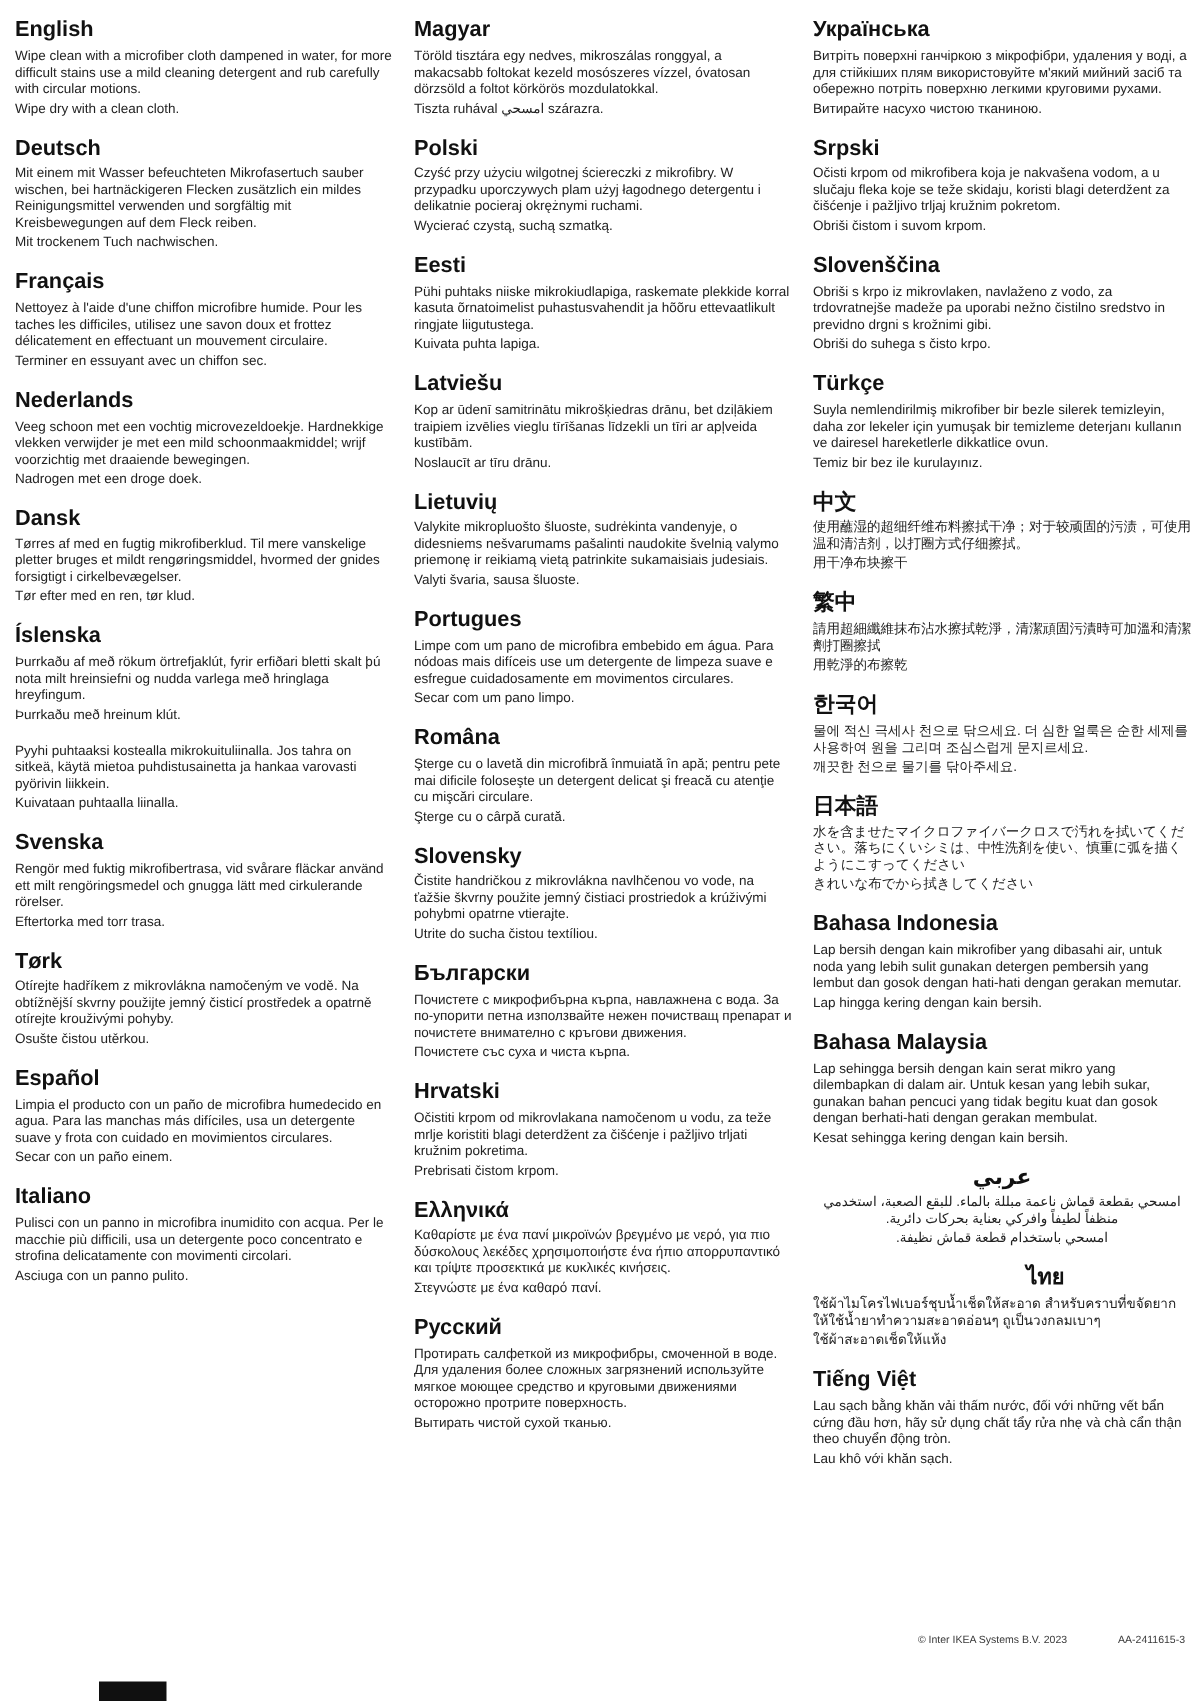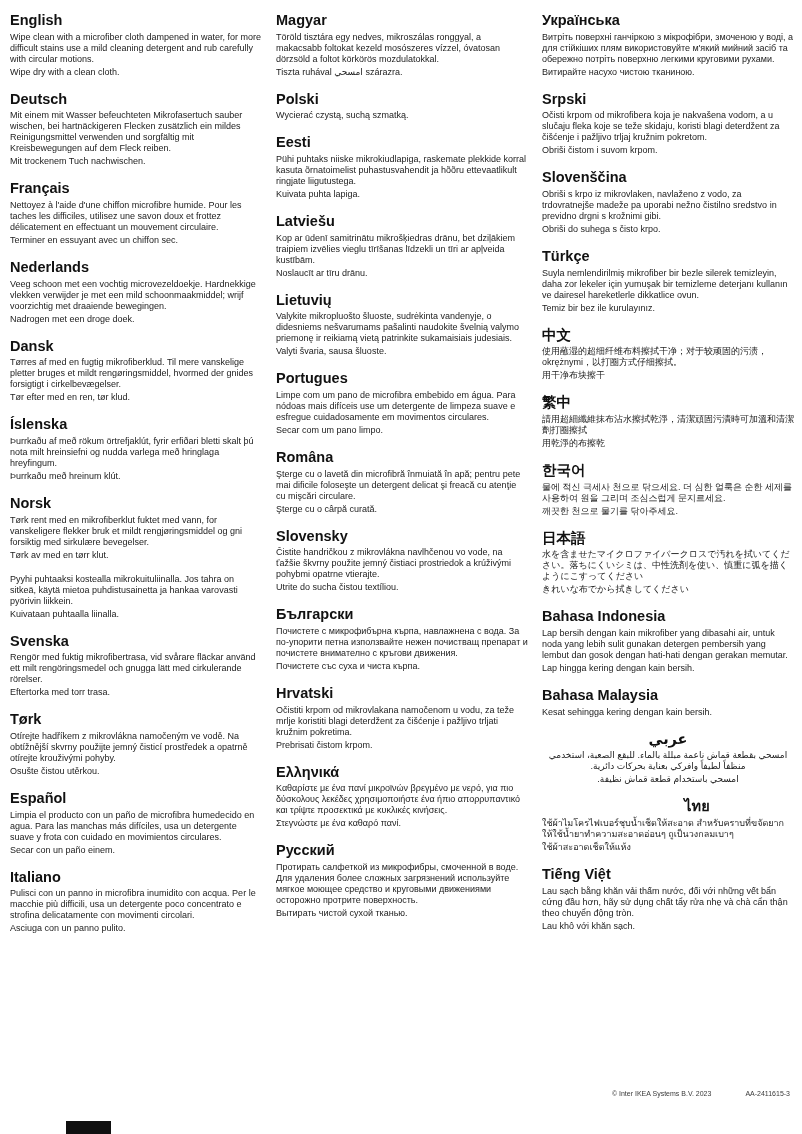--- a/index.html
+++ b/index.html
@@ -84,25 +84,20 @@
           <h2>Dansk</h2>
           <p>Tørres af med en fugtig mikrofiberklud. Til mere vanskelige pletter bruges et mildt rengøringsmiddel, hvormed der gnides forsigtigt i cirkelbevægelser.</p>
           <p class="dry">Tør efter med en ren, tør klud.</p>
         </section>
         <section class="lang-section">
           <h2>Íslenska</h2>
           <p>Þurrkaðu af með rökum örtrefjaklút, fyrir erfiðari bletti skalt þú nota milt hreinsiefni og nudda varlega með hringlaga hreyfingum.</p>
           <p class="dry">Þurrkaðu með hreinum klút.</p>
         </section>
         <section class="lang-section">
-          <h2>Norsk</h2>
-          <p>Tørk rent med en mikrofiberklut fuktet med vann, for vanskeligere flekker bruk et mildt rengjøringsmiddel og gni forsiktig med sirkulære bevegelser.</p>
-          <p class="dry">Tørk av med en tørr klut.</p>
-        </section>
-        <section class="lang-section">
           <p>Pyyhi puhtaaksi kostealla mikrokuituliinalla. Jos tahra on sitkeä, käytä mietoa puhdistusainetta ja hankaa varovasti pyörivin liikkein.</p>
           <p class="dry">Kuivataan puhtaalla liinalla.</p>
         </section>
         <section class="lang-section">
           <h2>Svenska</h2>
           <p>Rengör med fuktig mikrofibertrasa, vid svårare fläckar använd ett milt rengöringsmedel och gnugga lätt med cirkulerande rörelser.</p>
           <p class="dry">Eftertorka med torr trasa.</p>
         </section>
         <section class="lang-section">
           <h2>Tørk</h2>
@@ -121,20 +116,21 @@
         </section>
       </div>
     <div class="column">
         <section class="lang-section">
           <h2>Magyar</h2>
           <p>Töröld tisztára egy nedves, mikroszálas ronggyal, a makacsabb foltokat kezeld mosószeres vízzel, óvatosan dörzsöld a foltot körkörös mozdulatokkal.</p>
           <p class="dry">Tiszta ruhával امسحي szárazra.</p>
         </section>
         <section class="lang-section">
           <h2>Polski</h2>
+          <p>Czyść przy użyciu wilgotnej ściereczki z mikrofibry. W przypadku uporczywych plam użyj łagodnego detergentu i delikatnie pocieraj okrężnymi ruchami.</p>
           <p class="dry">Wycierać czystą, suchą szmatką.</p>
         </section>
         <section class="lang-section">
           <h2>Eesti</h2>
           <p>Pühi puhtaks niiske mikrokiudlapiga, raskemate plekkide korral kasuta õrnatoimelist puhastusvahendit ja hõõru ettevaatlikult ringjate liigutustega.</p>
           <p class="dry">Kuivata puhta lapiga.</p>
         </section>
         <section class="lang-section">
           <h2>Latviešu</h2>
           <p>Kop ar ūdenī samitrinātu mikrošķiedras drānu, bet dziļākiem traipiem izvēlies vieglu tīrīšanas līdzekli un tīri ar apļveida kustībām.</p>
@@ -177,41 +173,41 @@
         </section>
         <section class="lang-section">
           <h2>Русский</h2>
           <p>Протирать салфеткой из микрофибры, смоченной в воде. Для удаления более сложных загрязнений используйте мягкое моющее средство и круговыми движениями осторожно протрите поверхность.</p>
           <p class="dry">Вытирать чистой сухой тканью.</p>
         </section>
       </div>
     <div class="column">
         <section class="lang-section">
           <h2>Українська</h2>
-          <p>Витріть поверхні ганчіркою з мікрофібри, змоченою у воді, а для стійкіших плям використовуйте м'який мийний засіб та обережно потріть поверхню легкими круговими рухами.</p>
+          <p>Витріть поверхні ганчіркою з мікрофібри, удаления у воді, а для стійкіших плям використовуйте м'який мийний засіб та обережно потріть поверхню легкими круговими рухами.</p>
           <p class="dry">Витирайте насухо чистою тканиною.</p>
         </section>
         <section class="lang-section">
           <h2>Srpski</h2>
           <p>Očisti krpom od mikrofibera koja je nakvašena vodom, a u slučaju fleka koje se teže skidaju, koristi blagi deterdžent za čišćenje i pažljivo trljaj kružnim pokretom.</p>
           <p class="dry">Obriši čistom i suvom krpom.</p>
         </section>
         <section class="lang-section">
           <h2>Slovenščina</h2>
           <p>Obriši s krpo iz mikrovlaken, navlaženo z vodo, za trdovratnejše madeže pa uporabi nežno čistilno sredstvo in previdno drgni s krožnimi gibi.</p>
           <p class="dry">Obriši do suhega s čisto krpo.</p>
         </section>
         <section class="lang-section">
           <h2>Türkçe</h2>
           <p>Suyla nemlendirilmiş mikrofiber bir bezle silerek temizleyin, daha zor lekeler için yumuşak bir temizleme deterjanı kullanın ve dairesel hareketlerle dikkatlice ovun.</p>
           <p class="dry">Temiz bir bez ile kurulayınız.</p>
         </section>
         <section class="lang-section">
           <h2>中文</h2>
-          <p>使用蘸湿的超细纤维布料擦拭干净；对于较顽固的污渍，okrężnymi，以打圈方式仔细擦拭。</p>
+          <p>使用蘸湿的超细纤维布料擦拭干净；对于较顽固的污渍，可使用温和清洁剂，以打圈方式仔细擦拭。</p>
           <p class="dry">用干净布块擦干</p>
         </section>
         <section class="lang-section">
           <h2>繁中</h2>
           <p>請用超細纖維抹布沾水擦拭乾淨，清潔頑固污漬時可加溫和清潔劑打圈擦拭</p>
           <p class="dry">用乾淨的布擦乾</p>
         </section>
         <section class="lang-section">
           <h2>한국어</h2>
           <p>물에 적신 극세사 천으로 닦으세요. 더 심한 얼룩은 순한 세제를 사용하여 원을 그리며 조심스럽게 문지르세요.</p>
@@ -222,20 +218,21 @@
           <p>水を含ませたマイクロファイバークロスで汚れを拭いてください。落ちにくいシミは、中性洗剤を使い、慎重に弧を描くようにこすってください</p>
           <p class="dry">きれいな布でから拭きしてください</p>
         </section>
         <section class="lang-section">
           <h2>Bahasa Indonesia</h2>
           <p>Lap bersih dengan kain mikrofiber yang dibasahi air, untuk noda yang lebih sulit gunakan detergen pembersih yang lembut dan gosok dengan hati-hati dengan gerakan memutar.</p>
           <p class="dry">Lap hingga kering dengan kain bersih.</p>
         </section>
         <section class="lang-section">
           <h2>Bahasa Malaysia</h2>
+          <p>Lap sehingga bersih dengan kain serat mikro yang dilembapkan di dalam air. Untuk kesan yang lebih sukar, gunakan bahan pencuci yang tidak begitu kuat dan gosok dengan berhati-hati dengan gerakan membulat.</p>
           <p class="dry">Kesat sehingga kering dengan kain bersih.</p>
         </section>
         <section class="lang-section rtl">
           <h2>عربي</h2>
           <p>امسحي بقطعة قماش ناعمة مبللة بالماء. للبقع الصعبة، استخدمي منظفاً لطيفاً وافركي بعناية بحركات دائرية.</p>
           <p class="dry">امسحي باستخدام قطعة قماش نظيفة.</p>
         </section>
         <section class="lang-section indent-heading">
           <h2>ไทย</h2>
           <p>ใช้ผ้าไมโครไฟเบอร์ชุบน้ำเช็ดให้สะอาด สำหรับคราบที่ขจัดยากให้ใช้น้ำยาทำความสะอาดอ่อนๆ ถูเป็นวงกลมเบาๆ</p>

